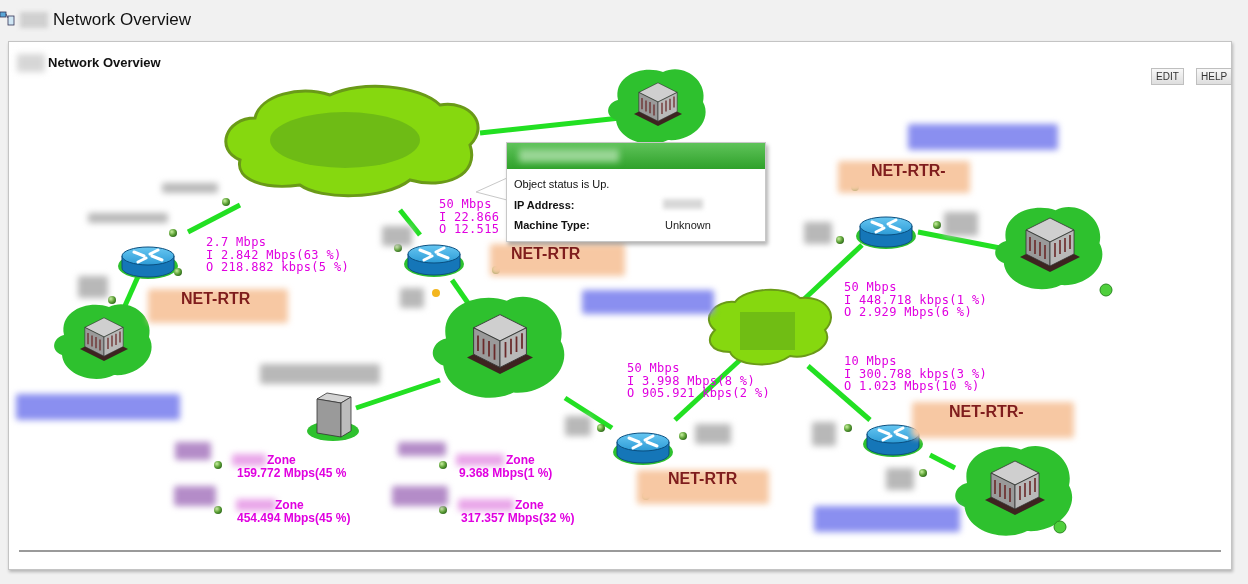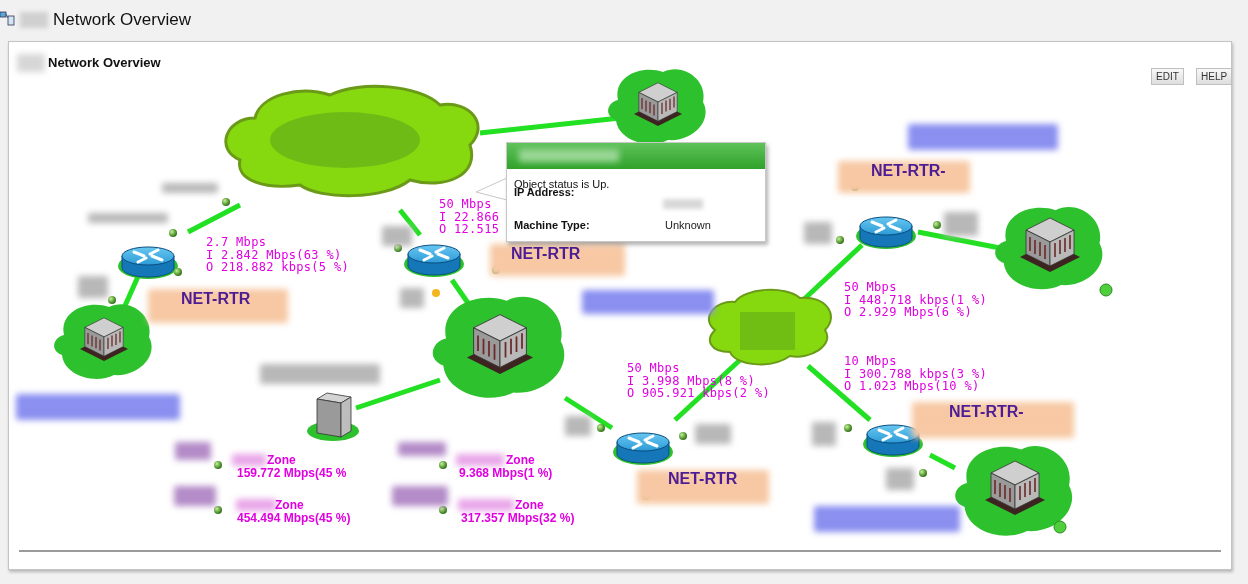--- a/index.html
+++ b/index.html
@@ -10,21 +10,21 @@
   .page-header .title { position:absolute; left:53px; top:10px; font-size:17px; color:#111; }
   .panel { position:absolute; left:8px; top:41px; width:1222px; height:527px; background:#fff; border:1px solid #c4c4c4; box-shadow:1px 2px 3px rgba(0,0,0,0.25); }
   .panel .panel-blur { position:absolute; left:8px; top:12px; width:28px; height:18px; background:#d6d6d6; filter:blur(3px); }
   .panel .panel-title { position:absolute; left:39px; top:13px; font-size:13px; font-weight:bold; color:#111; }
   .btn { position:absolute; top:12px; height:15px; padding:0 4px; font-size:10px; line-height:15px; color:#333; background:linear-gradient(#f8f8f8,#dedede); border:1px solid #bfbfbf; cursor:pointer;margin-top:14px; }
   .panel .footer-line { position:absolute; left:10px; right:10px; top:508px; height:0; border-top:2px solid #9a9a9a; }
   .map { position:absolute; left:0; top:0; width:1248px; height:584px; }
   .lbl { position:absolute; white-space:pre; }
   .mono { font-family:"DejaVu Sans Mono", monospace; font-size:12px; font-weight:normal; color:#e000e0; line-height:12.5px; letter-spacing:0.3px; }
   .zone { font-family:"Liberation Sans", sans-serif; font-size:12px; font-weight:bold; color:#e000e0; line-height:13px; }
-  .rtr { font-family:"Liberation Sans", sans-serif; font-size:16px; font-weight:bold; color:#4c1d95; }
+  .rtr { font-family:"Liberation Sans", sans-serif; font-size:16px; font-weight:bold; color:#7f1d1d; }
   .blur { position:absolute; filter:blur(3px); border-radius:2px; }
   .blur.gray { background:#b8b8b8; }
   .blur.orange { background:#f7c8a3; }
   .blur.blue { background:#8a8ff0; }
   .blur.pink { background:#e9a6e9; }
   .blur.purple { background:#b48cc8; }
   .tooltip { position:absolute; left:506px; top:142px; width:258px; height:98px; background:#fff; border:1px solid #c8c8c8; box-shadow:2px 3px 4px rgba(0,0,0,0.3); }
   .tooltip .tt-head { height:26px; background:linear-gradient(#5fc35a,#2fa12a); }
   .tooltip .tt-head .tt-blur { position:absolute; left:12px; top:6px; width:100px; height:13px; background:#9ad696; filter:blur(3px); }
   .tooltip .row { position:absolute; left:7px; font-size:11px; color:#111; }
@@ -226,17 +226,17 @@
 <div class="lbl zone" style="left:237px;top:454px;"><div style="padding-left:30px">Zone</div><div>159.772 Mbps(45 %</div></div>
 <div class="lbl zone" style="left:237px;top:499px;"><div style="padding-left:38px">Zone</div><div>454.494 Mbps(45 %)</div></div>
 <div class="lbl zone" style="left:459px;top:454px;"><div style="padding-left:47px">Zone</div><div>9.368 Mbps(1 %)</div></div>
 <div class="lbl zone" style="left:461px;top:499px;"><div style="padding-left:54px">Zone</div><div>317.357 Mbps(32 %)</div></div>
 
 <div class="tooltip">
   <div class="tt-head">
       <div class="tt-blur"></div>
     </div>
   <div class="row" style="top:35px;">Object status is Up.</div>
-  <div class="row bold" style="top:43px;">IP Address:</div>
+  <div class="row bold" style="top:56px;">IP Address:</div>
   <div class="ip-blur"></div>
   <div class="row bold" style="top:76px;">Machine Type:</div>
   <div class="val" style="top:76px;">Unknown</div>
 </div>
 
 </body></html>

